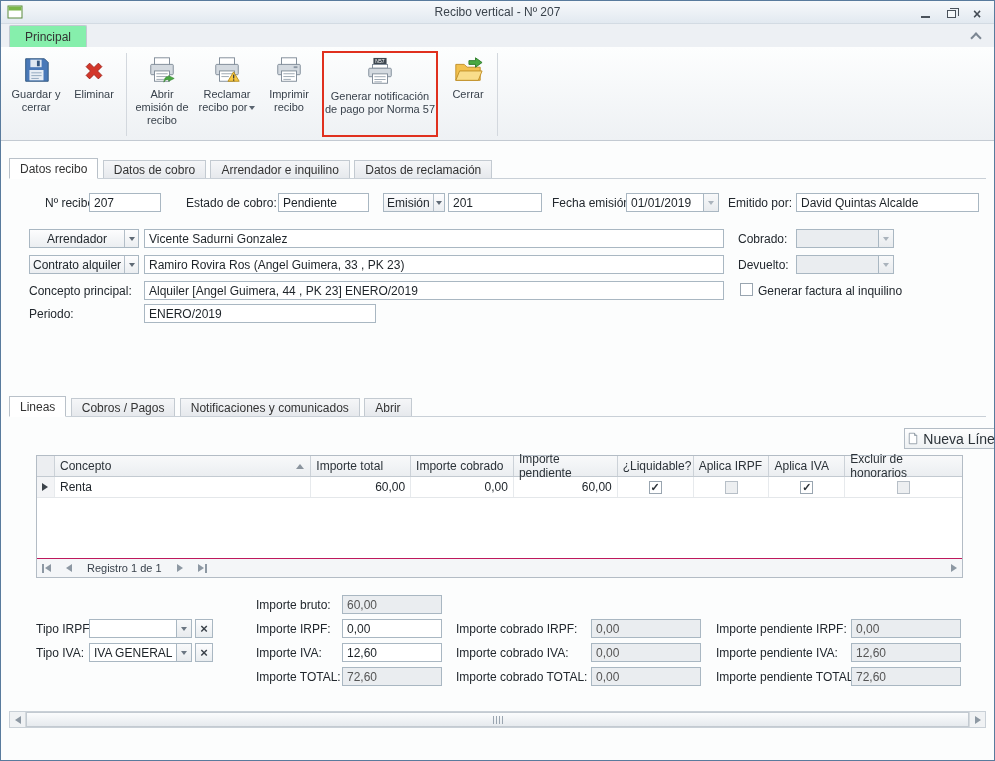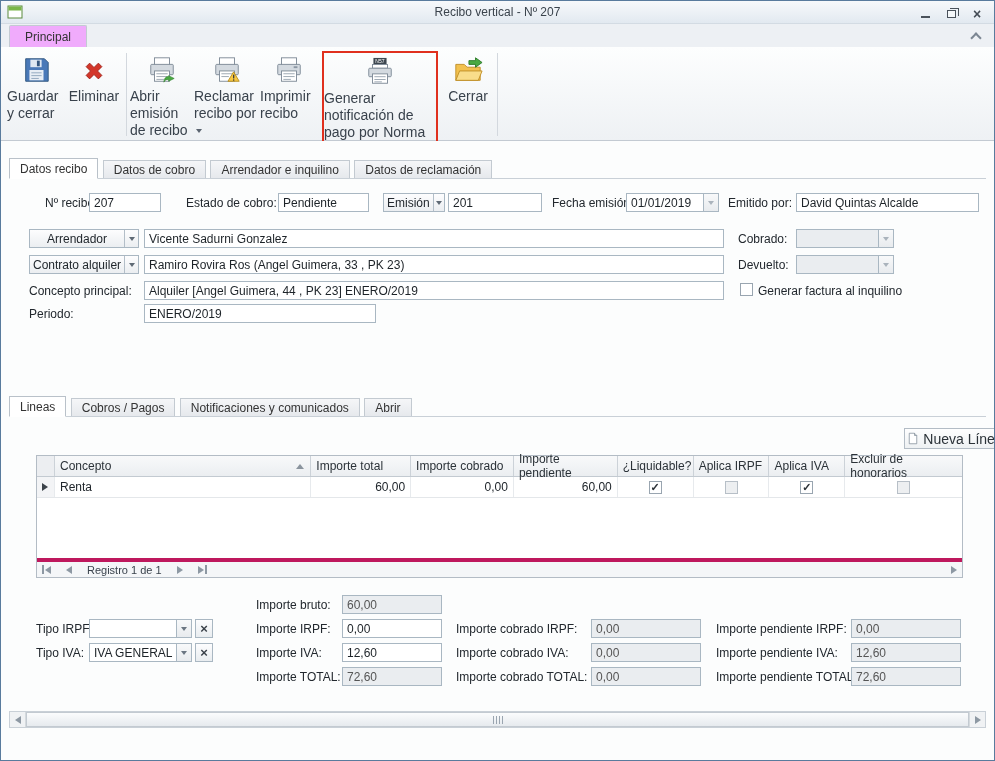--- a/index.html
+++ b/index.html
@@ -12,25 +12,25 @@
 .app-icon{position:absolute;left:6px;top:3px;width:16px;height:16px}
 .win-controls{position:absolute;right:10px;top:4px;display:flex;gap:12px;align-items:center;height:15px;z-index:2}
 .wbtn{width:14px;height:14px;display:flex;align-items:flex-end;justify-content:center;color:#4a525b}
 .min-glyph{width:9px;height:2px;background:#4a525b;margin-bottom:2px}
 .rest-glyph{position:relative;width:9px;height:8px;border:1px solid #4a525b;margin-bottom:2px;background:#f5f8fa}
 .rest-glyph::before{content:"";position:absolute;left:2px;top:-3px;width:8px;height:7px;border:1px solid #4a525b;border-bottom:none;border-left:none}
 .close-glyph{font-size:14px;line-height:12px;font-weight:bold;color:#444c55}
 
 
 .ribbon-tabrow{position:absolute;left:0;top:23px;right:0;height:23px;background:#edf0f4}
-.ribbon-tab{position:absolute;left:8px;top:1px;height:22px;padding:0 15px;background:#f0abfc;border:1px solid #c3cad2;border-bottom:none;border-radius:2px 2px 0 0;display:flex;align-items:center;font-size:12px;color:#333}
+.ribbon-tab{position:absolute;left:8px;top:1px;height:22px;padding:0 15px;background:#86efac;border:1px solid #c3cad2;border-bottom:none;border-radius:2px 2px 0 0;display:flex;align-items:center;font-size:12px;color:#333}
 .ribbon-chevron{position:absolute;right:14px;top:10px;width:8px;height:8px;border-left:2px solid #7b8692;border-top:2px solid #7b8692;transform:rotate(45deg)}
 .ribbon{position:absolute;left:0;top:46px;right:0;height:94px;background:linear-gradient(#fdfefe,#eef1f4);border-bottom:1px solid #c3cad2;display:flex;align-items:flex-start;padding:4px 4px 2px 6px}
 .rbtn{width:58px;min-height:82px;display:flex;flex-direction:column;align-items:center;padding-top:4px;gap:3px;border-radius:2px}
-.rbtn .rlabel{font-size:14px;line-height:1.2;color:#39424c;}
+.rbtn .rlabel{font-size:11px;line-height:1.2;color:#39424c;text-align:center}
 .rsep{width:1px;align-self:stretch;background:#d3d8de;margin:2px 3px}
 .norma-wrap{border:2px solid #e0301e;margin:0 4px;display:flex}
 .norma-wrap .rbtn{width:112px}
 .tri-d{display:inline-block;width:0;height:0;border-left:3px solid transparent;border-right:3px solid transparent;border-top:4px solid #5a6470;vertical-align:middle;margin-left:2px}
 
 
 .mainbody{position:absolute;left:0;top:140px;right:0;bottom:0;background:#fcfdfd}
 .tabrow{position:absolute;left:8px;right:8px;height:21px}
 .tabline{position:absolute;left:8px;right:8px;height:1px;background:#c9d0d7}
 .tab{display:inline-flex;align-items:center;padding:0 10px;font-size:12px;color:#333;margin-right:1px;vertical-align:bottom}
@@ -61,21 +61,21 @@
 .grow{display:flex;height:21px;border-bottom:1px solid #e4e7ea}
 .gc{border-right:1px solid #e7eaed;display:flex;align-items:center;padding:0 5px;font-size:12px;color:#20262c}
 .gc.num{justify-content:flex-end}
 .gc.center{justify-content:center}
 .gfill{flex:1}
 .w-ind{width:18px}.w-concepto{width:257px}.w-it{width:100px}.w-ic{width:103px}.w-ip{width:104px}.w-liq{width:76px}.w-irpf{width:76px}.w-iva{width:76px}.w-excl{width:117px;border-right:none}
 .ind-h{background:#eceef1}
 .ind-c{background:#f3f4f6;justify-content:center}
 .sort-asc{position:absolute;right:6px;top:8px;width:0;height:0;border-left:4px solid transparent;border-right:4px solid transparent;border-bottom:5px solid #8a949e}
 .row-arrow{width:0;height:0;border-top:4px solid transparent;border-bottom:4px solid transparent;border-left:6px solid #3c434a}
-.pager{height:19px;border-top:4px solid #be185d;background:#f4f6f8;display:flex;align-items:center;gap:15px;padding:0 5px;font-size:11px;color:#39424c}
+.pager{height:19px;border-top:1px solid #be185d;background:#f4f6f8;display:flex;align-items:center;gap:15px;padding:0 5px;font-size:11px;color:#39424c}
 .tri-l{width:0;height:0;border-top:4px solid transparent;border-bottom:4px solid transparent;border-right:6px solid #8d98a3}
 .tri-r{width:0;height:0;border-top:4px solid transparent;border-bottom:4px solid transparent;border-left:6px solid #8d98a3}
 .pbar{width:2px;height:9px;background:#8d98a3}
 .pgroup{display:flex;align-items:center;gap:1px}
 .pager .spacer{flex:1}
 
 
 .hscroll{position:absolute;left:8px;right:8px;top:570px;height:17px;border:1px solid #c9d0d7;background:#f0f2f4;display:flex}
 .sarrow{width:16px;display:flex;align-items:center;justify-content:center;border-right:1px solid #d5dade}
 .sarrow.right{border-right:none;border-left:1px solid #d5dade}

